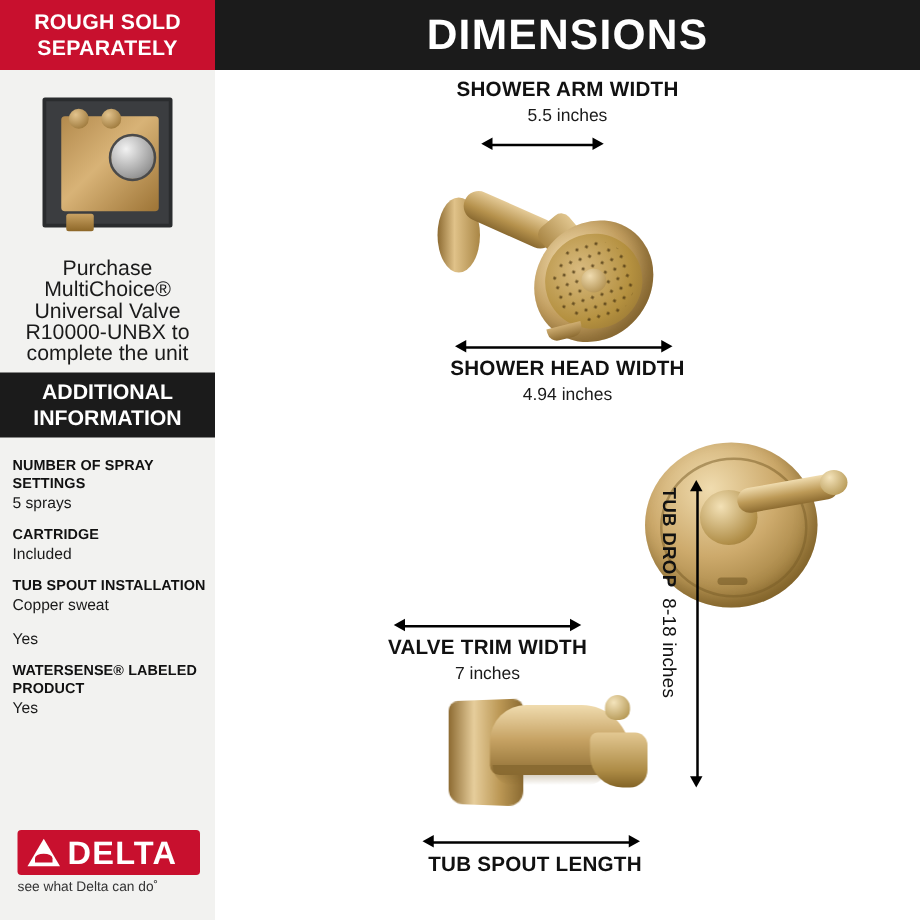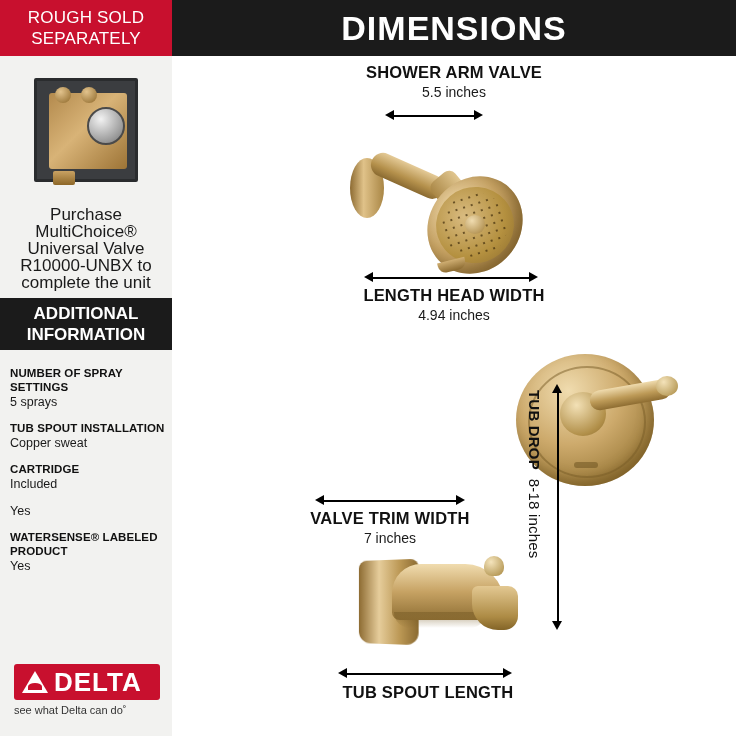--- a/index.html
+++ b/index.html
@@ -28,21 +28,21 @@
     background: #f2f2f0;
   }
   .banner-red {
     position: absolute;
     left: 0;
     top: 0;
     width: 172px;
     height: 56px;
     background: #c8102e;
     color: #ffffff;
-    font-weight: normal;
+    font-weight: bold;
     font-size: 17px;
     line-height: 21px;
     letter-spacing: 0.2px;
     text-align: center;
     display: flex;
     flex-direction: column;
     align-items: center;
     justify-content: center;
   }
   .rough-img-wrap {
@@ -448,26 +448,26 @@
       <div>ADDITIONAL</div>
       <div>INFORMATION</div>
     </div>
 
     <div class="spec-list">
       <div class="spec">
         <div class="spec-label">NUMBER OF SPRAY SETTINGS</div>
         <div class="spec-value">5 sprays</div>
       </div>
       <div class="spec">
+        <div class="spec-label">CARTRIDGE</div>
+        <div class="spec-value">Included</div>
+      </div>
+      <div class="spec">
         <div class="spec-label">TUB SPOUT INSTALLATION</div>
         <div class="spec-value">Copper sweat</div>
-      </div>
-      <div class="spec">
-        <div class="spec-label">CARTRIDGE</div>
-        <div class="spec-value">Included</div>
       </div>
       <div class="spec">
         <div class="spec-value">Yes</div>
       </div>
       <div class="spec">
         <div class="spec-label">WATERSENSE® LABELED PRODUCT</div>
         <div class="spec-value">Yes</div>
       </div>
     </div>
 
@@ -476,21 +476,21 @@
       <div class="delta-word">DELTA</div>
     </div>
     <div class="delta-tag">see what Delta can do˚</div>
   </div>
 
   <div class="main">
 
     <div class="header">DIMENSIONS</div>
 
     <div class="caption" style="left:110px; top:62px; width:344px;">
-      <div class="cap-title">SHOWER ARM VALVE</div>
+      <div class="cap-title">SHOWER ARM WIDTH</div>
       <div class="cap-sub">5.5 inches</div>
     </div>
     <div class="dim-h" style="left:213px; top:110px; width:98px;">
       <div class="cap-l"></div>
       <div class="bar"></div>
       <div class="cap-r"></div>
     </div>
 
     <div class="shower-wrap" style="left:150px; top:120px;">
       <div class="flange"></div>
@@ -503,21 +503,21 @@
       <div class="head-hub"></div>
       <div class="head-spur"></div>
     </div>
 
     <div class="dim-h" style="left:192px; top:272px; width:174px;">
       <div class="cap-l"></div>
       <div class="bar"></div>
       <div class="cap-r"></div>
     </div>
     <div class="caption" style="left:96px; top:285px; width:372px;">
-      <div class="cap-title">LENGTH HEAD WIDTH</div>
+      <div class="cap-title">SHOWER HEAD WIDTH</div>
       <div class="cap-sub">4.94 inches</div>
     </div>
 
     <div class="valve-wrap">
       <div class="trim-plate"></div>
       <div class="trim-ring"></div>
       <div class="trim-hub"></div>
       <div class="handle"></div>
       <div class="handle-cap"></div>
       <div class="trim-mark"></div>

